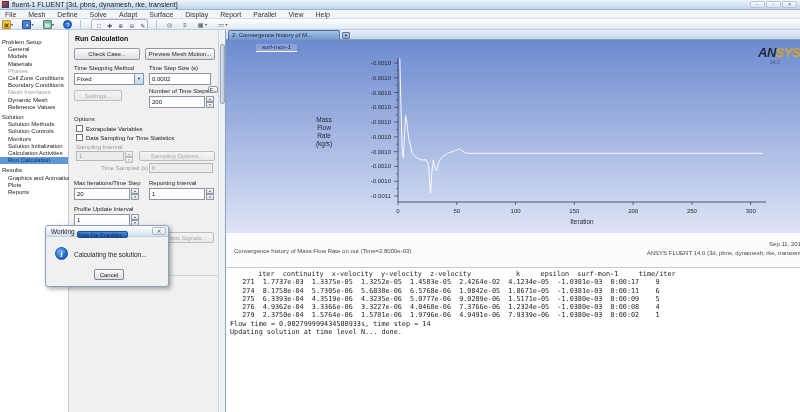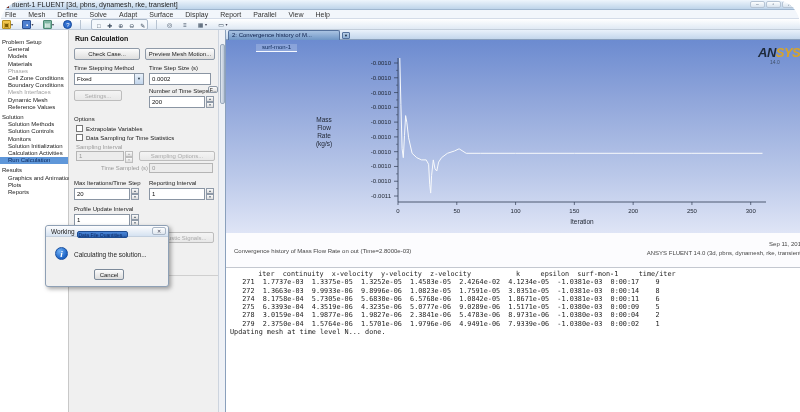--- a/index.html
+++ b/index.html
@@ -1,18 +1,18 @@
 <!DOCTYPE html>
 <html><head>
 <meta charset="utf-8">
 <style>
   * { margin:0; padding:0; box-sizing:border-box; }
   html,body { width:800px; height:412px; overflow:hidden; background:#fff;
     font-family:"Liberation Sans", sans-serif; }
-  #screen { position:absolute; top:0; left:0; width:800px; height:412px; overflow:hidden;border-radius:25px; }
+  #screen { position:absolute; top:0; left:0; width:800px; height:412px; overflow:hidden; }
 
   
   .titlebar { position:absolute; top:0; left:0; width:800px; height:10px;
     background:linear-gradient(#eef5fc,#bed4ea); border-bottom:1px solid #9fb6cf;
     font-size:7px; line-height:9px; color:#1c1c1c; }
   .app-icon { position:absolute; left:2px; top:1px; width:7px; height:7px;
     background:linear-gradient(135deg,#d43a2a 50%,#2a52a8 50%); border:1px solid #7a2a1a; }
   .title-text { position:absolute; left:12px; top:0; white-space:nowrap; }
   .winbtns { position:absolute; right:3px; top:1px; display:flex; gap:1px; }
   .winbtn { width:15px; height:7px; background:linear-gradient(#fdfefe,#d9e4ef);
@@ -325,28 +325,28 @@
     <div class="gfooter">
       <div class="gcaption">Convergence history of Mass Flow Rate on out  (Time=2.8000e-03)</div>
       <div class="gdate">Sep 11, 201</div>
       <div class="gbrand">ANSYS FLUENT 14.0 (3d, pbns, dynamesh, rke, transient</div>
     </div>
   </div>
 
   <div class="console">
     <div class="cline">  iter  continuity  x-velocity  y-velocity  z-velocity           k     epsilon  surf-mon-1     time/iter</div>
     <div class="cline">   271  1.7737e-03  1.3375e-05  1.3252e-05  1.4583e-05  2.4264e-02  4.1234e-05  -1.0381e-03  0:00:17    9</div>
-    <div class="cline">   272  1.3663e-03  9.9933e-06  9.8996e-06  1.0823e-05  1.7591e-05  3.0351e-05  -1.0381e-03  0:00:14    8</div>
     <div class="cline">   274  8.1758e-04  5.7305e-06  5.6830e-06  6.5768e-06  1.0842e-05  1.8671e-05  -1.0381e-03  0:00:11    6</div>
     <div class="cline">   275  6.3393e-04  4.3519e-06  4.3235e-06  5.0777e-06  9.0289e-06  1.5171e-05  -1.0380e-03  0:00:09    5</div>
-    <div class="cline">   278  3.0159e-04  1.9877e-06  1.9827e-06  2.3841e-06  5.4783e-06  8.9731e-06  -1.0380e-03  0:00:04    2</div>
+    <div class="cline">   276  4.9362e-04  3.3366e-06  3.3227e-06  4.0460e-06  7.3766e-06  1.2324e-05  -1.0380e-03  0:00:08    4</div>
     <div class="cline">   279  2.3750e-04  1.5764e-06  1.5701e-06  1.9796e-06  4.9491e-06  7.9339e-06  -1.0380e-03  0:00:02    1</div>
+    <div class="cline">Flow time = 0.002799999434580933s, time step = 14</div>
     <div class="cline"></div>
+    <div class="cline">Updating solution at time level N... done.</div>
     <div class="cline"></div>
-    <div class="cline">Updating mesh at time level N... done.</div>
   </div>
 
   <div class="dialog">
     <div class="dlg-title">Working</div>
     <div class="dlg-close">✕</div>
     <div class="dlg-info">i</div>
     <div class="dlg-msg">Calculating the solution...</div>
     <div class="dlg-cancel">Cancel</div>
   </div>
 

